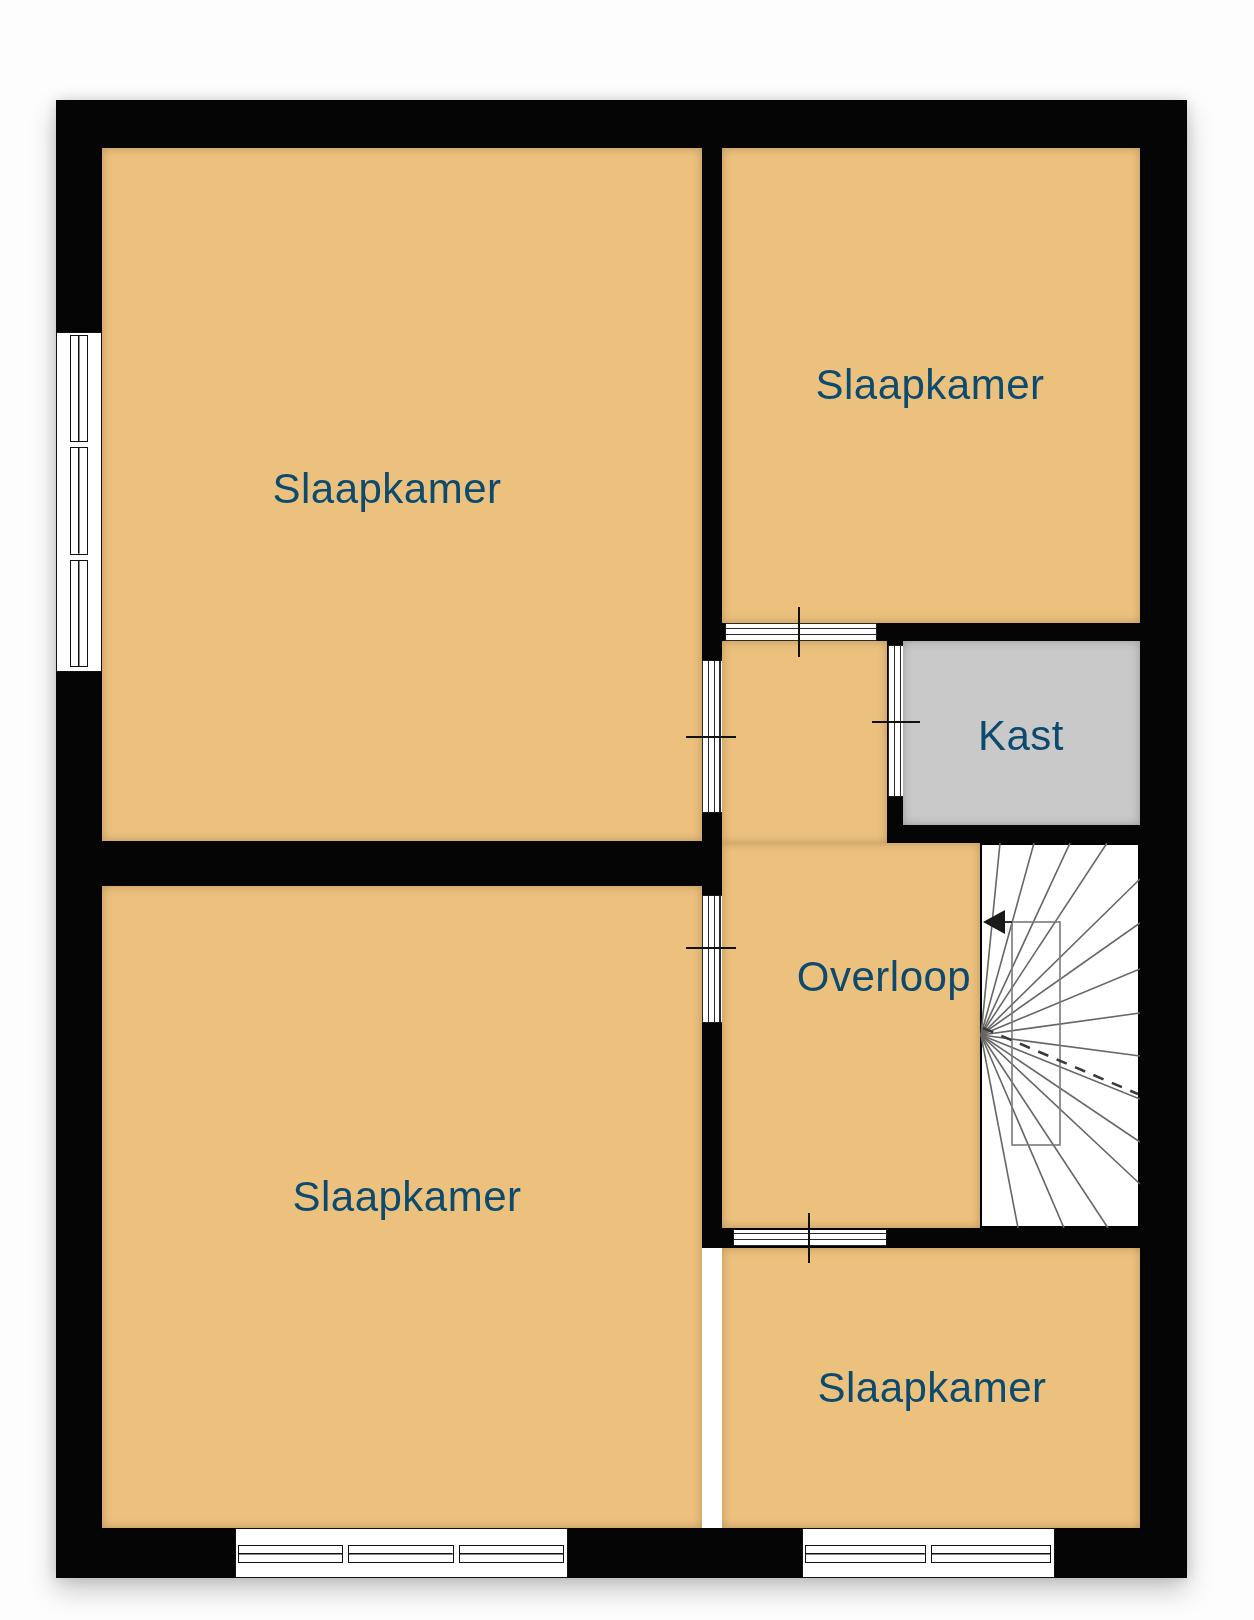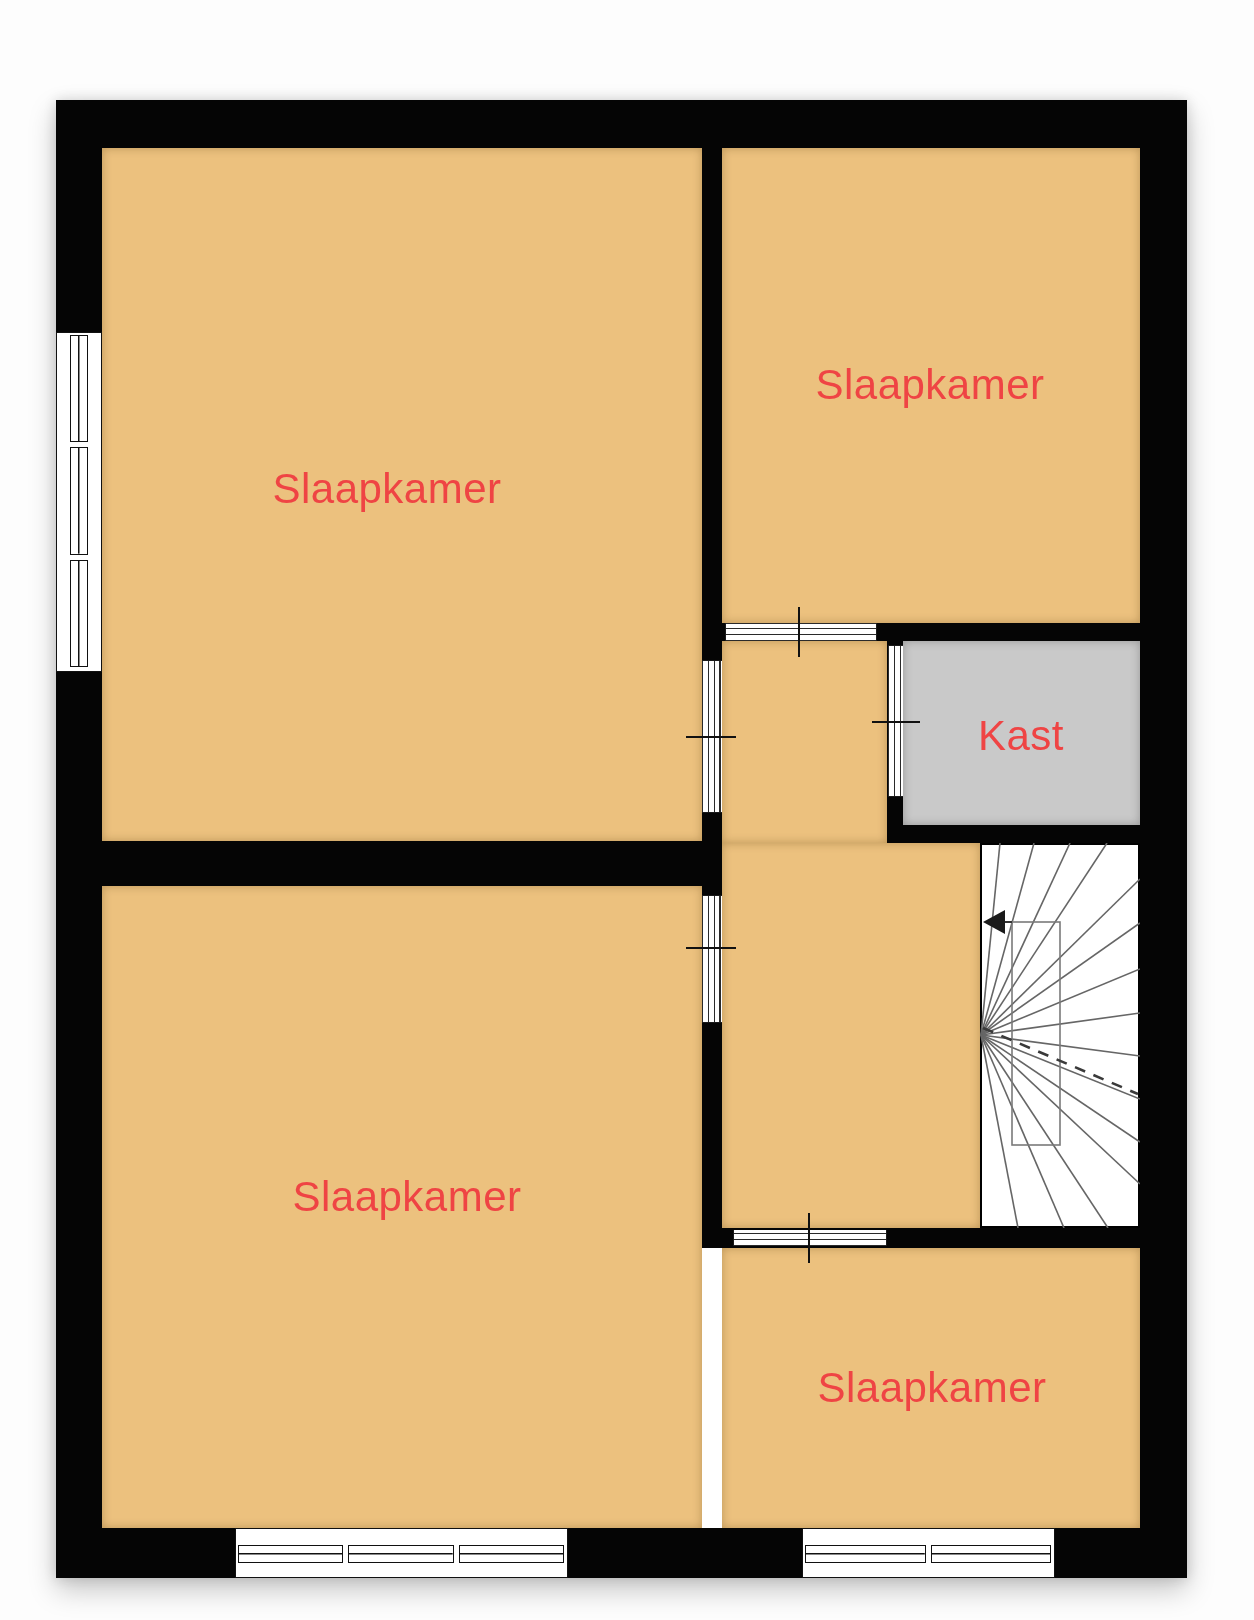--- a/index.html
+++ b/index.html
@@ -44,21 +44,21 @@
   .pane{
     flex:1;background-color:#fff;border:1.5px solid #111;box-sizing:border-box;
     background-repeat:no-repeat;background-position:center;
     background-image:linear-gradient(#111,#111);
   }
   .pane-h{background-size:100% 1.5px;}  
   .pane-v{background-size:1.5px 100%;}  
   
   .room-label{
     transform:translate(-50%,-50%);
-    font-size:42px;color:#ef4444;letter-spacing:.5px;white-space:nowrap;
+    font-size:42px;color:#0c4a6e;letter-spacing:.5px;white-space:nowrap;
   }
 </style>
 </head>
 <body>
 
 <div class="abs" style="left:0;top:0;width:1254px;height:1620px;">
 
   <div class="abs plan-outer"></div>
   <div class="abs plan-inner"></div>
 
@@ -135,14 +135,15 @@
       <div class="pane pane-h"></div>
       <div class="pane pane-h"></div>
     </div>
   </div>
 
   <span class="abs room-label" style="left:387px;top:489px;">Slaapkamer</span>
   <span class="abs room-label" style="left:930px;top:385px;">Slaapkamer</span>
   <span class="abs room-label" style="left:407px;top:1197px;">Slaapkamer</span>
   <span class="abs room-label" style="left:932px;top:1388px;">Slaapkamer</span>
   <span class="abs room-label" style="left:1021px;top:736px;">Kast</span>
+  <span class="abs room-label" style="left:884px;top:977px;">Overloop</span>
 
 </div>
 
 </body></html>

